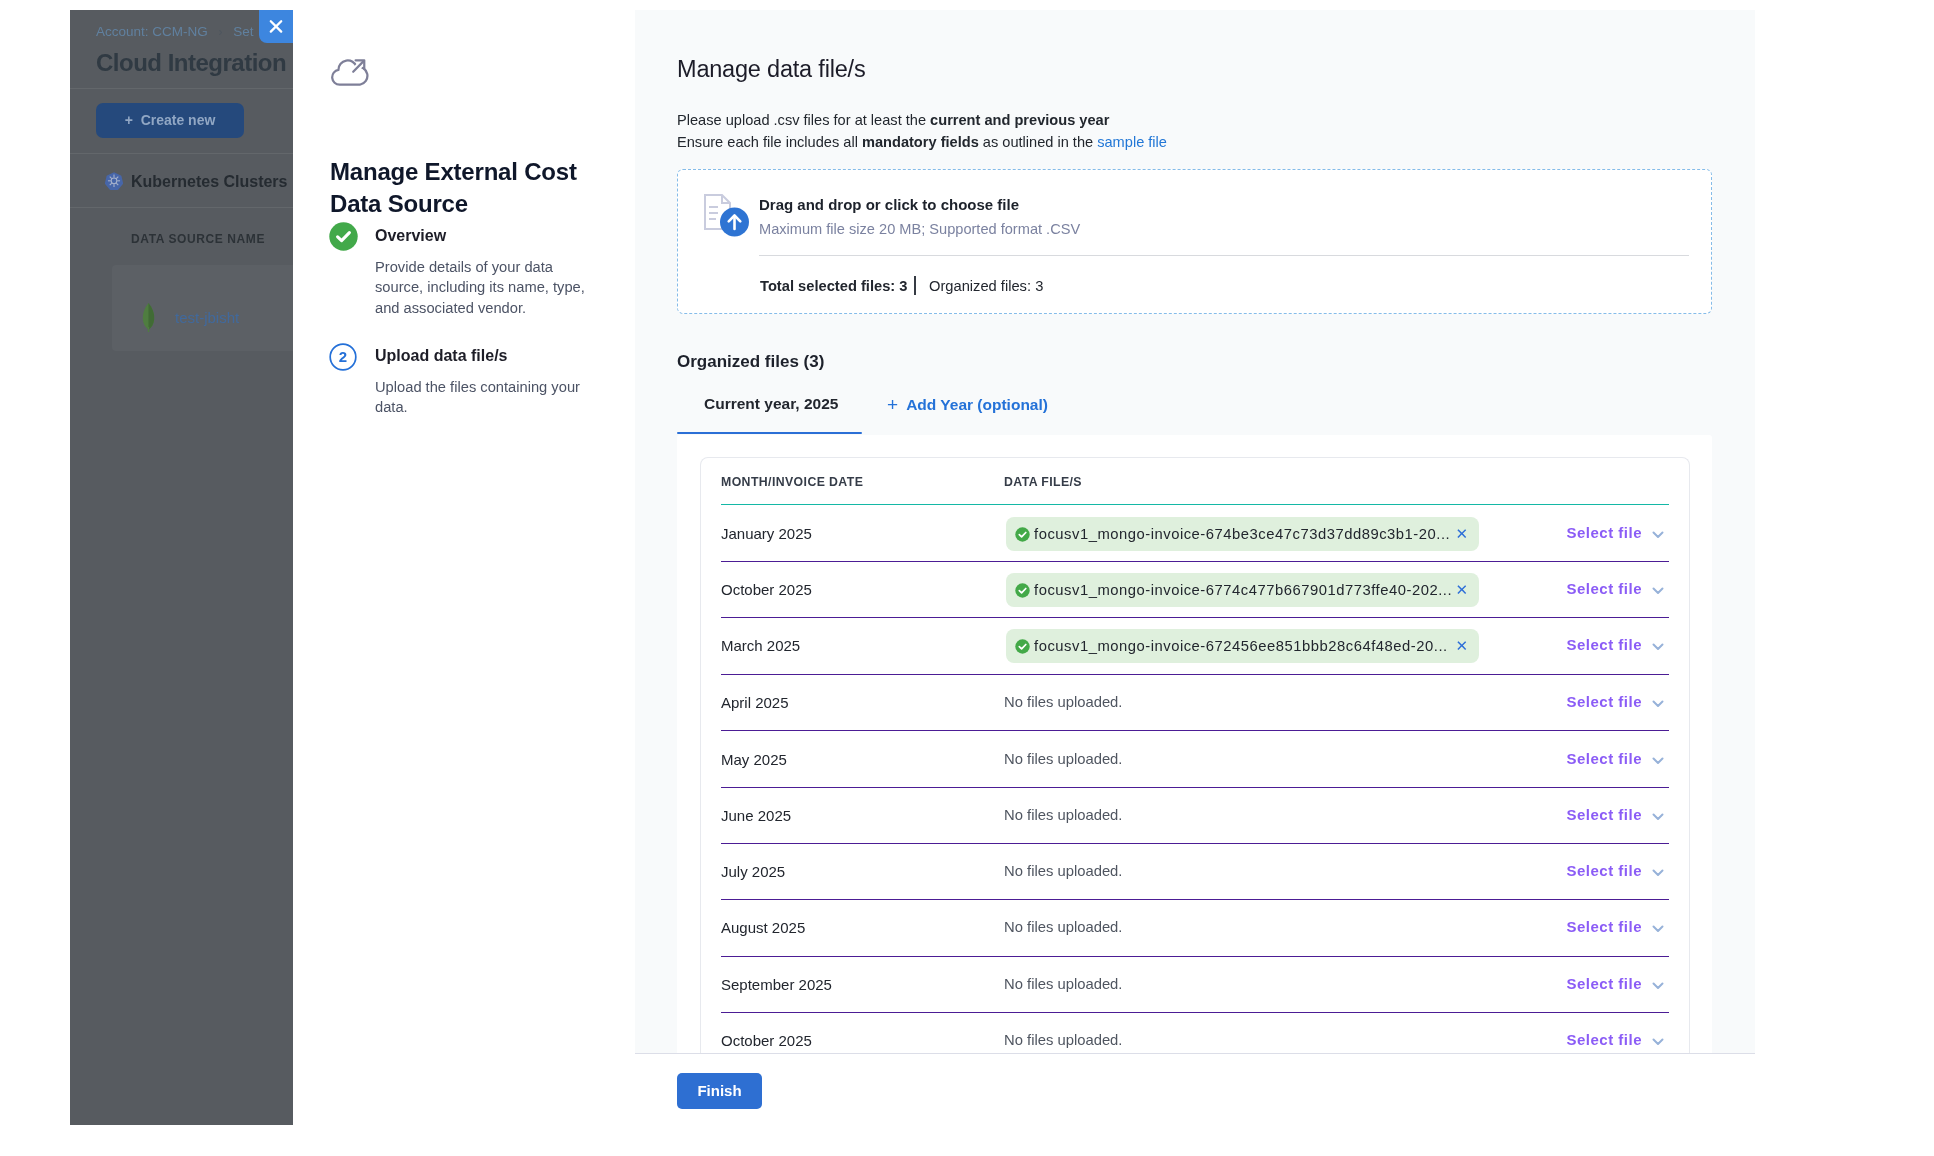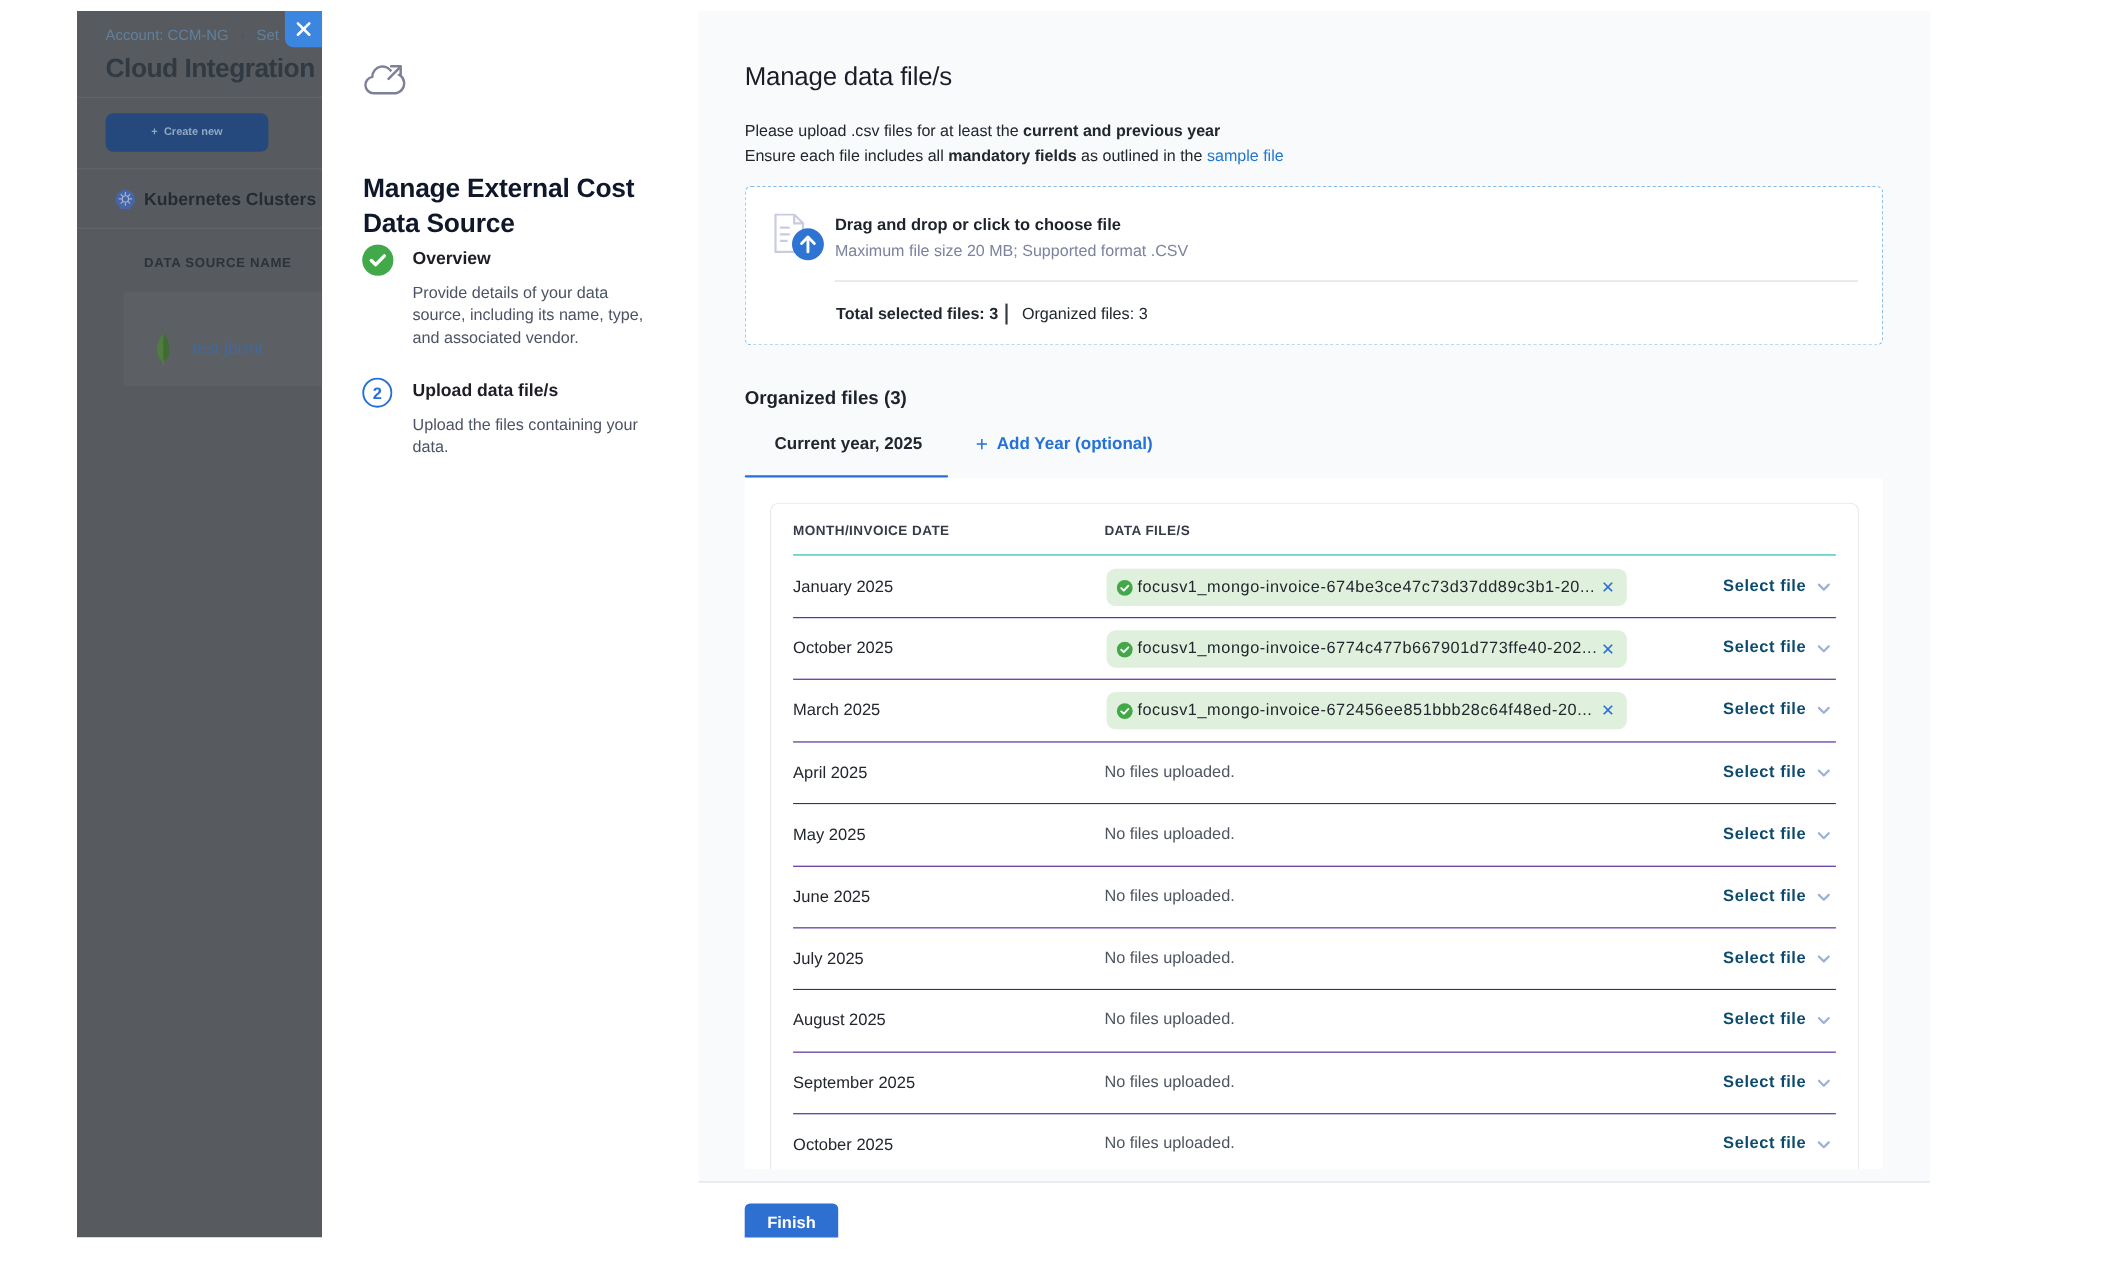--- a/index.html
+++ b/index.html
@@ -5,21 +5,21 @@
   * { margin:0; padding:0; box-sizing:border-box; }
   html,body { width:1934px; height:1156px; background:#ffffff; font-family:"Liberation Sans", sans-serif; }
   .abs { position:absolute; }
   #app { position:absolute; left:70px; top:10px; width:1685px; height:1115px; background:#ffffff; overflow:hidden; }
   
   #page { position:absolute; left:0; top:0; width:223px; height:1115px; background:#575b60; overflow:hidden; }
   .crumb { position:absolute; left:26px; top:14px; font-size:13.5px; color:#60809f; white-space:nowrap; }
   .crumb .sep { color:#4e565e; padding:0 7px; font-size:12px; }
   .pagetitle { position:absolute; left:26px; top:39px; font-size:24px; font-weight:bold; color:#303a43; letter-spacing:-0.5px; white-space:nowrap; }
   .pline { position:absolute; left:0; width:223px; height:1px; background:#63676b; }
-  .createbtn { position:absolute; left:26px; top:93px; width:148px; height:35px; background:#25497c; border-radius:7px; color:#91a7c4; font-size:10px; font-weight:bold; line-height:35px; text-align:center; }
+  .createbtn { position:absolute; left:26px; top:93px; width:148px; height:35px; background:#25497c; border-radius:7px; color:#91a7c4; font-size:14px; font-weight:bold; line-height:35px; text-align:center; }
   .k8srow { position:absolute; left:35px; top:162px; height:20px; }
   .k8stext { position:absolute; left:61px; top:163px; font-size:16px; font-weight:bold; color:#252b31; white-space:nowrap; }
   .colhead { position:absolute; left:61px; top:222px; font-size:12px; font-weight:bold; color:#2c3237; letter-spacing:0.6px; white-space:nowrap; }
   .dscard { position:absolute; left:42px; top:255px; width:200px; height:86px; background:#5c6065; border-radius:4px; }
   .dsname { position:absolute; left:105px; top:299px; font-size:15px; color:#41699c; }
   
   #closebtn { position:absolute; left:189px; top:0; width:34px; height:33px; background:#3d86df; border-radius:0 0 0 8px; }
   
   #drawer { position:absolute; left:223px; top:0; width:1462px; height:1115px; background:#ffffff; }
   #stepcol { position:absolute; left:0; top:0; width:342px; height:1115px; background:#ffffff; }
@@ -44,22 +44,22 @@
   .panel { position:absolute; left:42px; top:424.5px; width:1035px; height:628px; background:#ffffff; border-radius:3px; }
   .card { position:absolute; left:65px; top:447px; width:990px; height:606px; background:#ffffff; border:1px solid #e7e9ee; border-bottom:none; border-radius:8px 8px 0 0; overflow:hidden; }
   .thead { position:absolute; left:20px; top:0; right:20px; height:47px; border-bottom:1px solid #14b8a6; }
   .th { font-size:12.3px; font-weight:bold; color:#353c48; letter-spacing:0.4px; position:absolute; top:17px; }
   .row { position:absolute; left:20px; right:20px; height:56.4px; border-bottom:1px solid #4c1d95; }
   .month { position:absolute; left:0; top:19px; font-size:15px; color:#22262e; }
   .nofile { position:absolute; left:283px; top:19px; font-size:14.8px; color:#4f5560; }
   .chip { position:absolute; left:285px; top:11px; width:473px; height:34px; background:#dff0dd; border-radius:8px; }
   .chiptext { position:absolute; left:28px; top:9px; font-size:14.8px; color:#22262e; white-space:nowrap; letter-spacing:0.52px; }
   .chipx { position:absolute; right:11px; top:8px; font-size:15px; color:#2e6fd8; }
-  .selectfile { position:absolute; right:15px; top:18px; font-size:15px; font-weight:bold; color:#0c4a6e; letter-spacing:0.5px; }
-  .footer { position:absolute; left:0; top:1043px; width:1120px; height:72px; background:#ffffff; border-top:1px solid #dcdee8;margin-top:21px; }
+  .selectfile { position:absolute; right:15px; top:18px; font-size:15px; font-weight:bold; color:#8b5cf6; letter-spacing:0.5px; }
+  .footer { position:absolute; left:0; top:1043px; width:1120px; height:72px; background:#ffffff; border-top:1px solid #dcdee8; }
   .finish { position:absolute; left:42px; top:19px; width:85px; height:36px; background:#2e6fd2; border-radius:5px; color:#ffffff; font-size:15px; font-weight:bold; text-align:center; line-height:36px; }
 </style>
 </head>
 <body>
 <div id="app">
 
   <div id="page">
     <div class="crumb">Account: CCM-NG <span class="sep">›</span> Set</div>
     <div class="pagetitle">Cloud Integration</div>
     <div class="pline" style="top:78px"></div>

